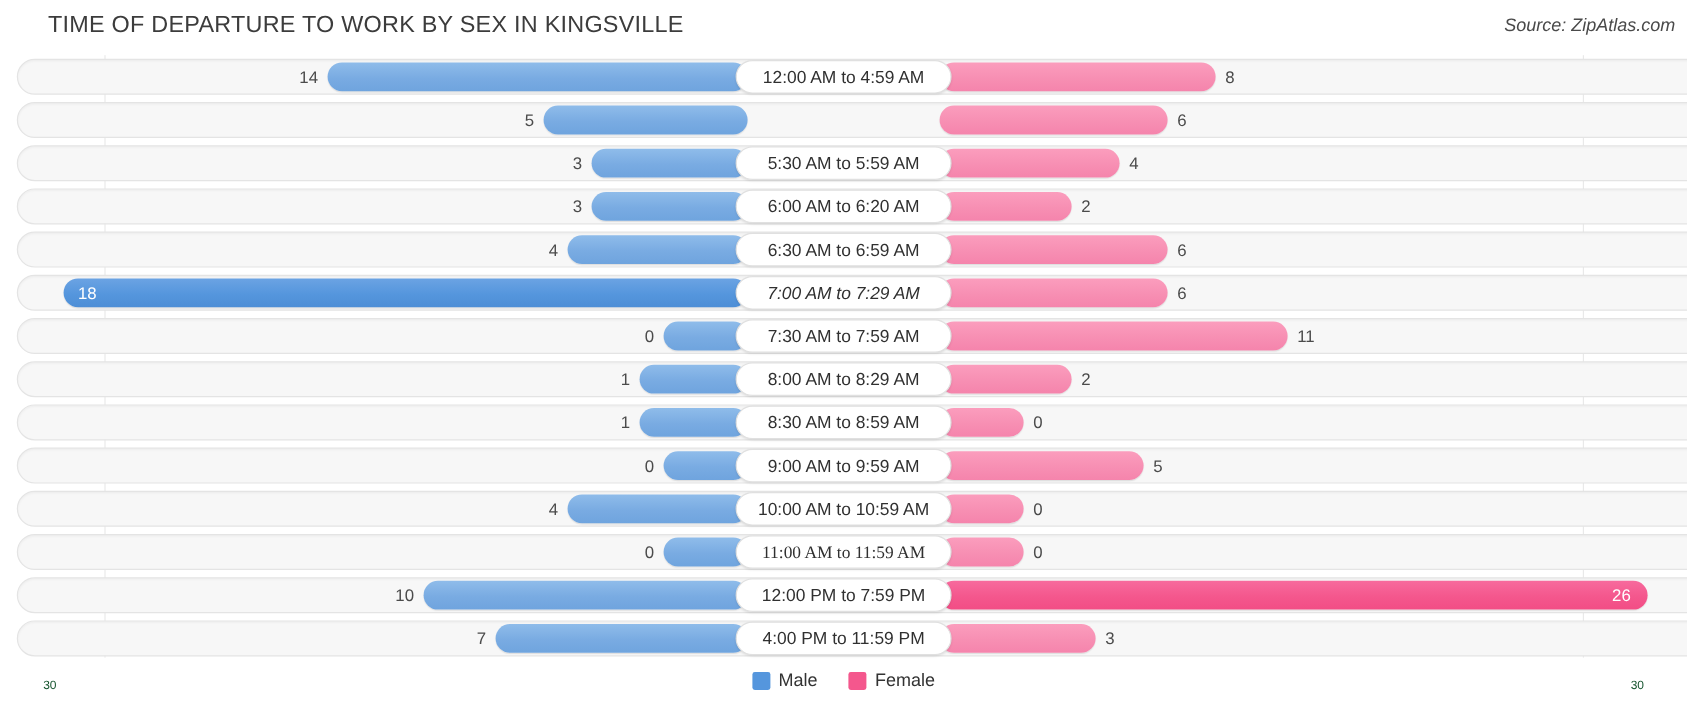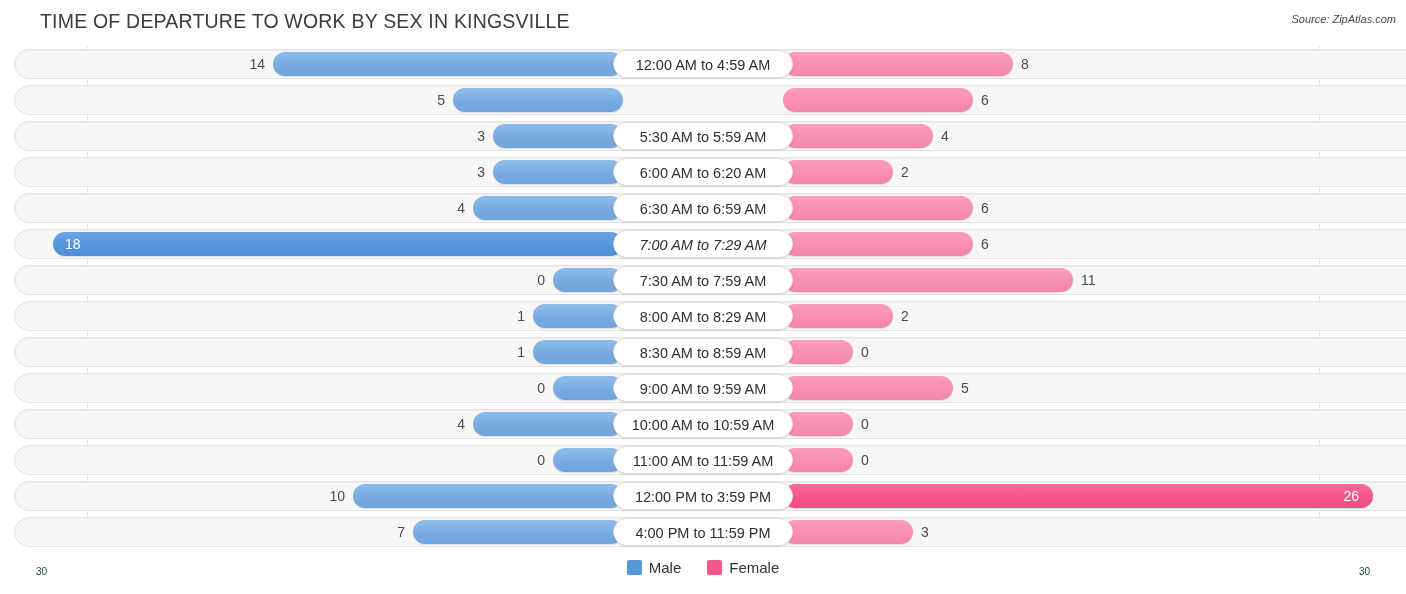--- a/index.html
+++ b/index.html
@@ -35,21 +35,21 @@
     top: 10px;
     font-size: 19.5px;
     letter-spacing: 0.2px;
     color: #3c3c3c;
     white-space: nowrap;
   }
   .chart-source {
     position: absolute;
     right: 10px;
     top: 13px;
-    font-size: 11px;
+    font-size: 15px;
     font-style: italic;
     color: #4a4a4a;
     white-space: nowrap;
   }
   
   .plot {
     position: absolute;
     left: 0;
     top: 46px;
     width: 1406px;
@@ -289,29 +289,29 @@
           <div class="val val-left" style="left: 413px; width: 52px;">4</div>
           <div class="val val-right" style="left: 861px; width: 52px;">0</div>
           <div class="cat-pill" style="left: 613px; width: 180px;">10:00 AM to 10:59 AM</div>
         </div>
         <div class="row">
           <div class="track"></div>
           <div class="bar bar-male" style="left: 553px; width: 70px;"></div>
           <div class="bar bar-female" style="left: 783px; width: 70px;"></div>
           <div class="val val-left" style="left: 493px; width: 52px;">0</div>
           <div class="val val-right" style="left: 861px; width: 52px;">0</div>
-          <div class="cat-pill" style="left: 613px; width: 180px;">11:00 AM to 11:59 AM</div>
+          <div class="cat-pill" style="left: 613px; width: 180px; font-family: Liberation Serif, serif;">11:00 AM to 11:59 AM</div>
         </div>
         <div class="row">
           <div class="track"></div>
           <div class="bar bar-male" style="left: 353px; width: 270px;"></div>
           <div class="bar bar-female hi" style="left: 783px; width: 590px;"></div>
           <div class="val val-left" style="left: 293px; width: 52px;">10</div>
           <div class="val-inside val-inside-right" style="left: 783px; width: 576px;">26</div>
-          <div class="cat-pill" style="left: 613px; width: 180px;">12:00 PM to 3:59 PM</div>
+          <div class="cat-pill" style="left: 613px; width: 180px;">12:00 PM to 7:59 PM</div>
         </div>
         <div class="row">
           <div class="track"></div>
           <div class="bar bar-male" style="left: 413px; width: 210px;"></div>
           <div class="bar bar-female" style="left: 783px; width: 130px;"></div>
           <div class="val val-left" style="left: 353px; width: 52px;">7</div>
           <div class="val val-right" style="left: 921px; width: 52px;">3</div>
           <div class="cat-pill" style="left: 613px; width: 180px; text-align: center;">4:00 PM to 11:59 PM</div>
         </div>
       </div>

